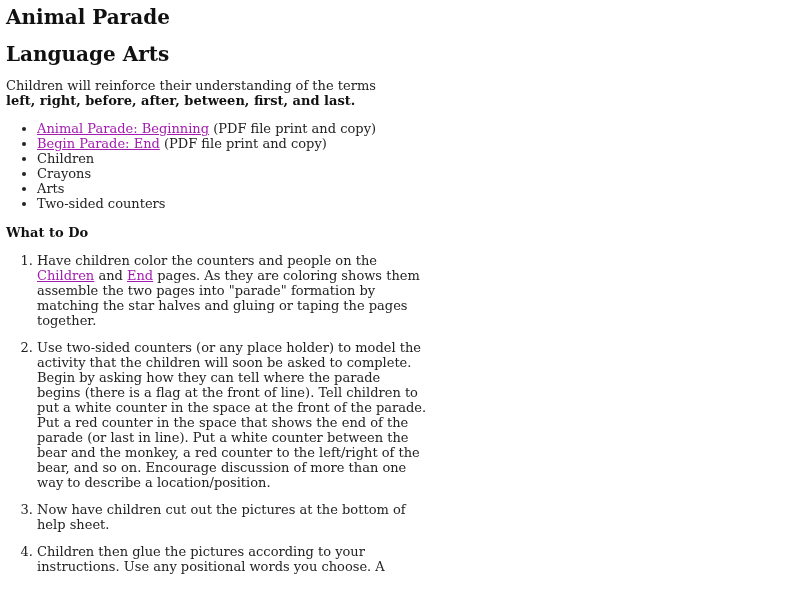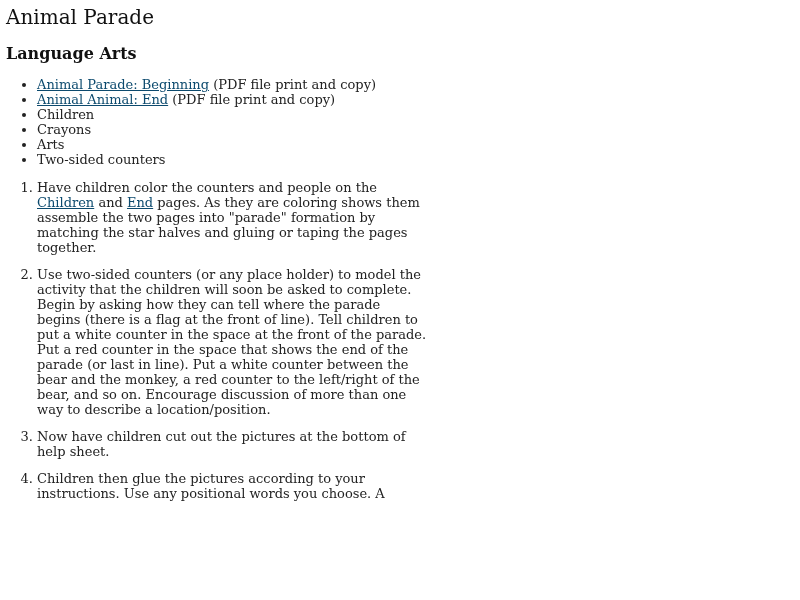--- a/index.html
+++ b/index.html
@@ -15,26 +15,26 @@
     font-size: 13px;
     line-height: 15px;
     color: #222222;
   }
   .page {
     padding: 0 6px;
   }
   h1 {
     font-size: 20px;
     line-height: 24px;
-    font-weight: normal;
+    font-weight: bold;
     margin: 5px 0 0 0;
     color: #111;
   }
   h2 {
-    font-size: 16px;
+    font-size: 20px;
     line-height: 20px;
     font-weight: bold;
     margin: 15px 0 0 0;
     color: #111;
   }
   p.intro {
     margin: 14px 0 0 0;
     width: 400px;
   }
   h4 {
@@ -53,41 +53,43 @@
   }
   ol {
     margin: 13px 0 0 0;
     padding-left: 31px;
     width: 390px;
   }
   ol li {
     margin: 0 0 12px 0;
   }
   a {
-    color: #0c4a6e;
+    color: #a21caf;
     text-decoration: underline;
   }
   b { color: #111; }
 </style>
 </head>
 <body>
 
 <div class="page">
   <h1>Animal Parade</h1>
   <h2>Language Arts</h2>
 
+  <p class="intro"><span>Children will reinforce their understanding of the terms </span><b>left, right, before, after, between, first, and last.</b></p>
 
   <ul>
     <li><a href="#">Animal Parade: Beginning</a><span> (PDF file print and copy)</span></li>
-    <li><a href="#">Animal Animal: End</a><span> (PDF file print and copy)</span></li>
+    <li><a href="#">Begin Parade: End</a><span> (PDF file print and copy)</span></li>
     <li>Children</li>
     <li>Crayons</li>
     <li>Arts</li>
     <li>Two-sided counters</li>
   </ul>
 
+  <h4>What to Do</h4>
   <ol>
     <li><span>Have children color the counters and people on the </span><a href="#">Children</a><span> and </span><a href="#">End</a><span> pages. As they are coloring shows them assemble the two pages into "parade" formation by matching the star halves and gluing or taping the pages together.</span></li>
     <li>Use two-sided counters (or any place holder) to model the activity that the children will soon be asked to complete. Begin by asking how they can tell where the parade begins (there is a flag at the front of line). Tell children to put a white counter in the space at the front of the parade. Put a red counter in the space that shows the end of the parade (or last in line). Put a white counter between the bear and the monkey, a red counter to the left/right of the bear, and so on. Encourage discussion of more than one way to describe a location/position.</li>
     <li>Now have children cut out the pictures at the bottom of help sheet.</li>
     <li>Children then glue the pictures according to your instructions. Use any positional words you choose. A</li>
   </ol>
 </div>
 
 </body></html>

